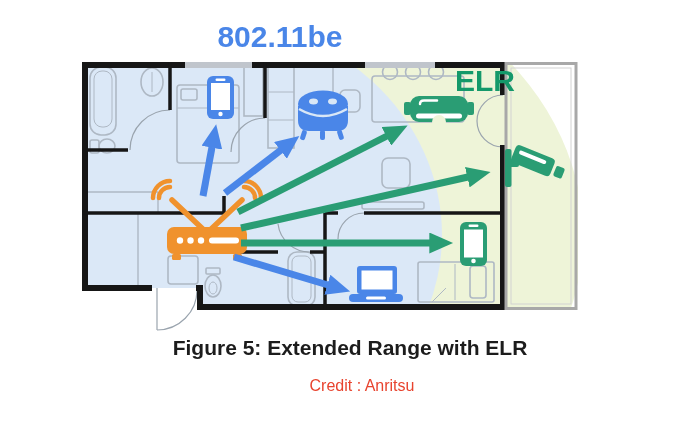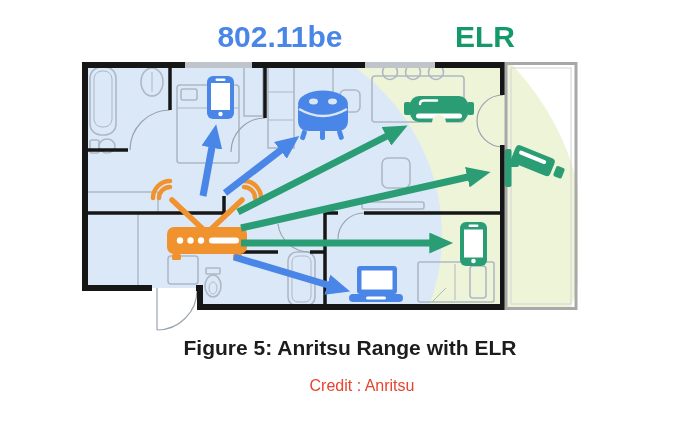--- a/index.html
+++ b/index.html
@@ -4,21 +4,21 @@
 <style>
   html,body{margin:0;padding:0;background:#ffffff;}
   .stage{
     position:relative;width:700px;height:434px;background:#ffffff;overflow:hidden;
     font-family:"Liberation Sans",sans-serif;
     border-radius:24px;
   }
   .plan-svg{position:absolute;left:0;top:0;}
   .title{position:absolute;top:20px;font-size:30px;font-weight:700;text-align:center;letter-spacing:0px;}
   .title-standard{left:180px;width:200px;color:#4a86e8;}
-  .title-extended{left:425px;width:120px;color:#14996a;}
+  .title-extended{left:425px;width:120px;color:#14996a;margin-top:44px;}
   .caption{position:absolute;left:0;top:336px;width:700px;text-align:center;
     font-size:21px;font-weight:700;color:#1c1c1c;}
   .credit{position:absolute;left:12px;top:377px;width:700px;text-align:center;
     font-size:16px;font-weight:400;color:#e8432e;}
 </style>
 </head>
 <body>
 
 <div class="stage">
 
@@ -218,16 +218,16 @@
     </g>
     <g fill="none" stroke-width="7" stroke="#2a9d74">
       <path d="M238,212 L387,136" marker-end="url(#ah-green)"></path>
       <path d="M241,228 L468,177" marker-end="url(#ah-green)"></path>
       <path d="M241,243 L430,243" marker-end="url(#ah-green)"></path>
     </g>
   </svg>
 
   <div class="title title-standard">802.11be</div>
   <div class="title title-extended">ELR</div>
-  <div class="caption">Figure 5: Anritsu Range with ELR</div>
+  <div class="caption">Figure 5: Extended Range with ELR</div>
   <div class="credit">Credit : Anritsu</div>
 
 </div>
 
 </body></html>

